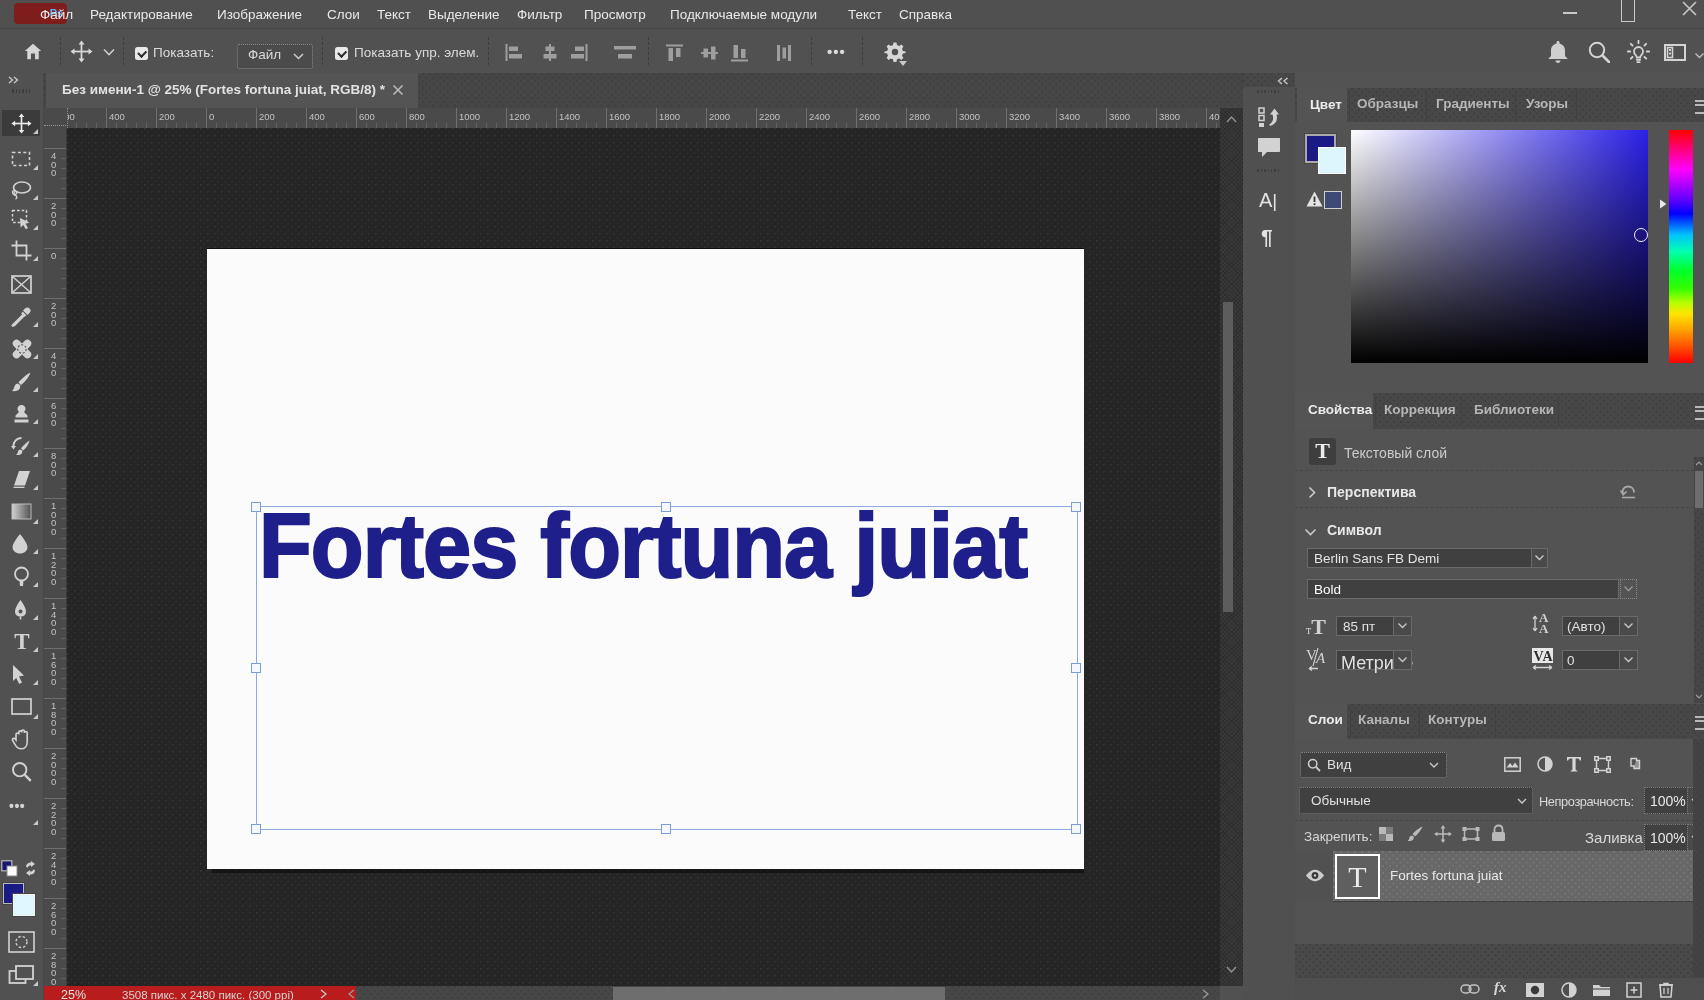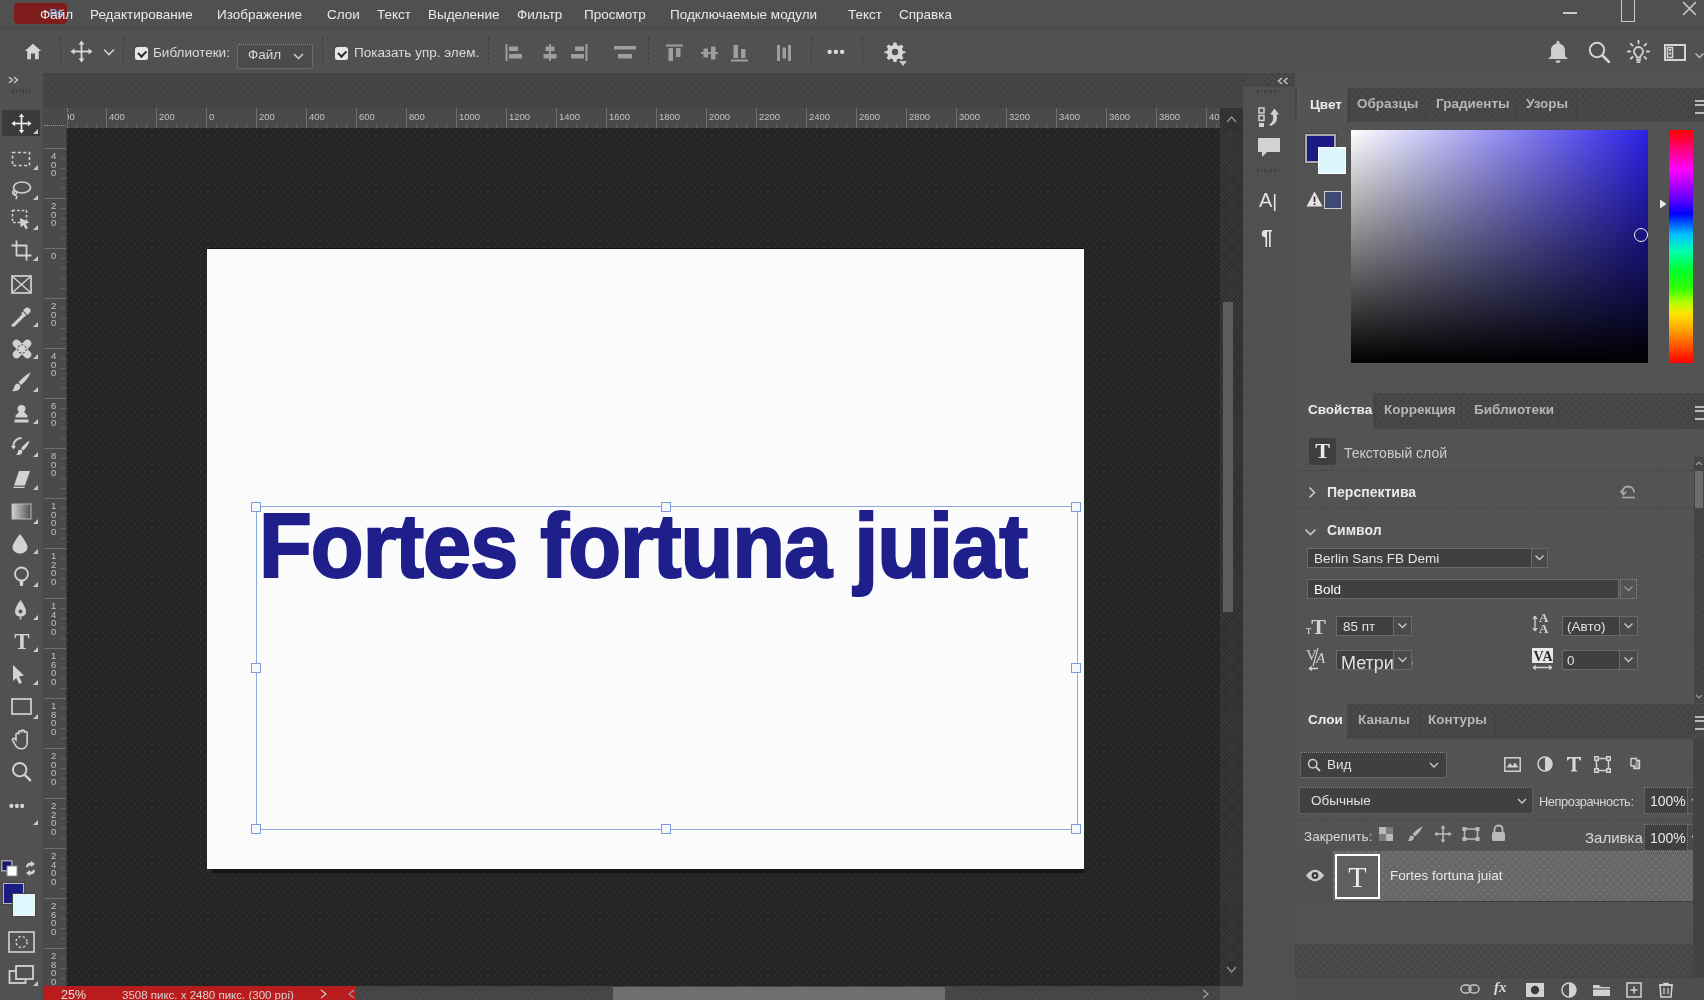--- a/index.html
+++ b/index.html
@@ -73,21 +73,21 @@
           <path d="M0.5 11.5 L4.5 8.5 L4.5 14.5 Z" stroke="none"></path>
           <path d="M22.5 11.5 L18.5 8.5 L18.5 14.5 Z" stroke="none"></path>
         </g>
       </svg>
     <svg class="abs" style="left:103px;top:19px;" width="12" height="8" viewBox="0 0 12 8">
         <path d="M1 1.5 L6 6.5 L11 1.5" stroke="#cdcdcd" stroke-width="1.6" fill="none"></path>
       </svg>
     <div class="abs sepv" style="left:123px;top:8px;height:28px;"></div>
 
     <div class="abs chk" style="left:135px;top:18px;"></div>
-    <div class="abs lbl" style="left:153px;top:16px;">Библиотеки:</div>
+    <div class="abs lbl" style="left:153px;top:16px;">Показать:</div>
 
     <div class="abs" style="left:237px;top:15px;width:74px;height:23px;background:#4b4b4b;border:1px dotted #8a8a8a;border-radius:2px;"></div>
     <div class="abs lbl" style="left:248px;top:18px;">Файл</div>
     <svg class="abs" style="left:293px;top:24px;" width="11" height="7" viewBox="0 0 11 7">
         <path d="M1 1 L5.5 5.5 L10 1" stroke="#cdcdcd" stroke-width="1.5" fill="none"></path>
       </svg>
     <div class="abs sepv" style="left:322px;top:8px;height:28px;"></div>
 
     <div class="abs chk" style="left:335px;top:18px;"></div>
     <div class="abs lbl" style="left:354px;top:16px;">Показать упр. элем.</div>
@@ -336,20 +336,26 @@
     <svg class="abs" style="left:8px;top:891px;" width="27" height="24" viewBox="0 0 27 24">
         <rect x="1.5" y="7" width="16" height="12" fill="none" stroke="#d2d2d2" stroke-width="1.8"></rect>
         <rect x="8" y="2" width="17" height="13" fill="#515151" stroke="#d2d2d2" stroke-width="1.8"></rect>
       </svg>
     <div class="abs flyout" style="left:33px;top:908px;"></div>
   </div>
 
   <div class="abs" id="docarea" style="left:44px;top:73px;width:1176px;height:927px;background:#474747;">
 
     <div class="abs dither" style="left:0;top:0;width:1176px;height:35px;background-color:#464646;"></div>
+    <div class="abs" style="left:2px;top:0;width:372px;height:35px;background:#545454;">
+      <div class="abs" style="left:16px;top:9px;font-size:13.5px;font-weight:bold;color:#e2e2e2;white-space:nowrap;">Без имени-1 @ 25% (Fortes fortuna juiat, RGB/8) *</div>
+      <svg class="abs" style="left:346px;top:11px;" width="12" height="12" viewBox="0 0 12 12">
+          <path d="M1.5 1.5 L10.5 10.5 M10.5 1.5 L1.5 10.5" stroke="#bdbdbd" stroke-width="1.5"></path>
+        </svg>
+    </div>
 
     <div class="abs" id="hruler" style="left:0;top:35px;width:1176px;height:20px;background:#4a4a4a;border-bottom:1px solid #3a3a3a;overflow:hidden;">
         <div class="tick" style="left:12px;top:0;width:1px;height:20px;"></div>
         <div class="rlbl" style="left:15px;top:3px;">600</div>
         <div class="tick" style="left:22px;top:15px;width:1px;height:5px;background:#616161;"></div>
         <div class="tick" style="left:32px;top:15px;width:1px;height:5px;background:#616161;"></div>
         <div class="tick" style="left:42px;top:15px;width:1px;height:5px;background:#616161;"></div>
         <div class="tick" style="left:52px;top:15px;width:1px;height:5px;background:#616161;"></div>
         <div class="tick" style="left:62px;top:0;width:1px;height:20px;"></div>
         <div class="rlbl" style="left:65px;top:3px;">400</div>

